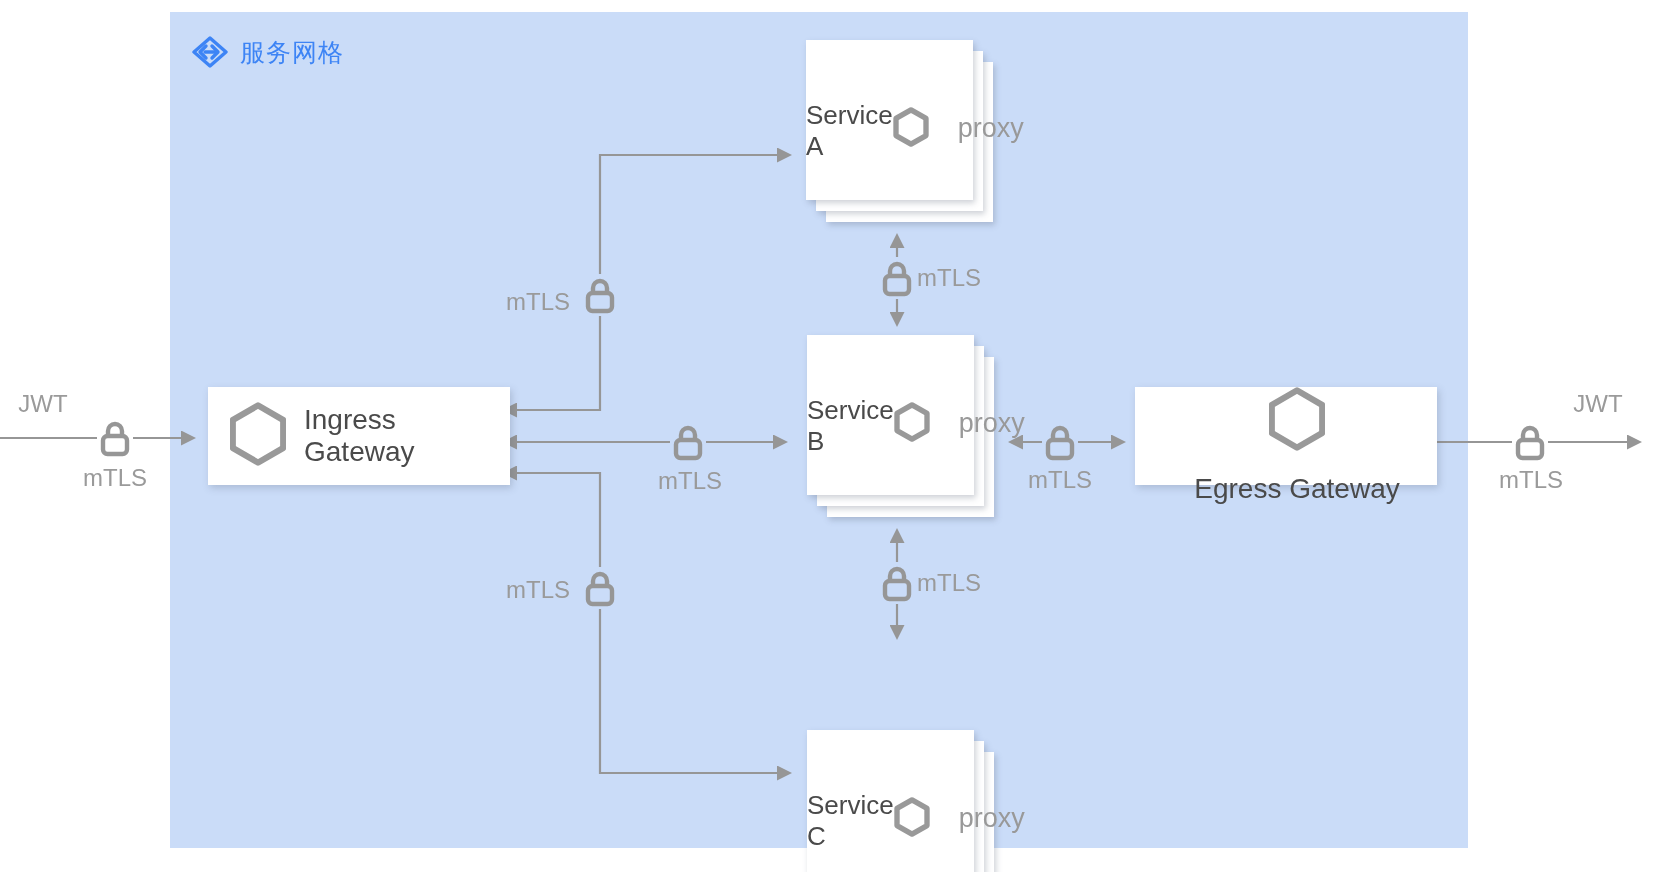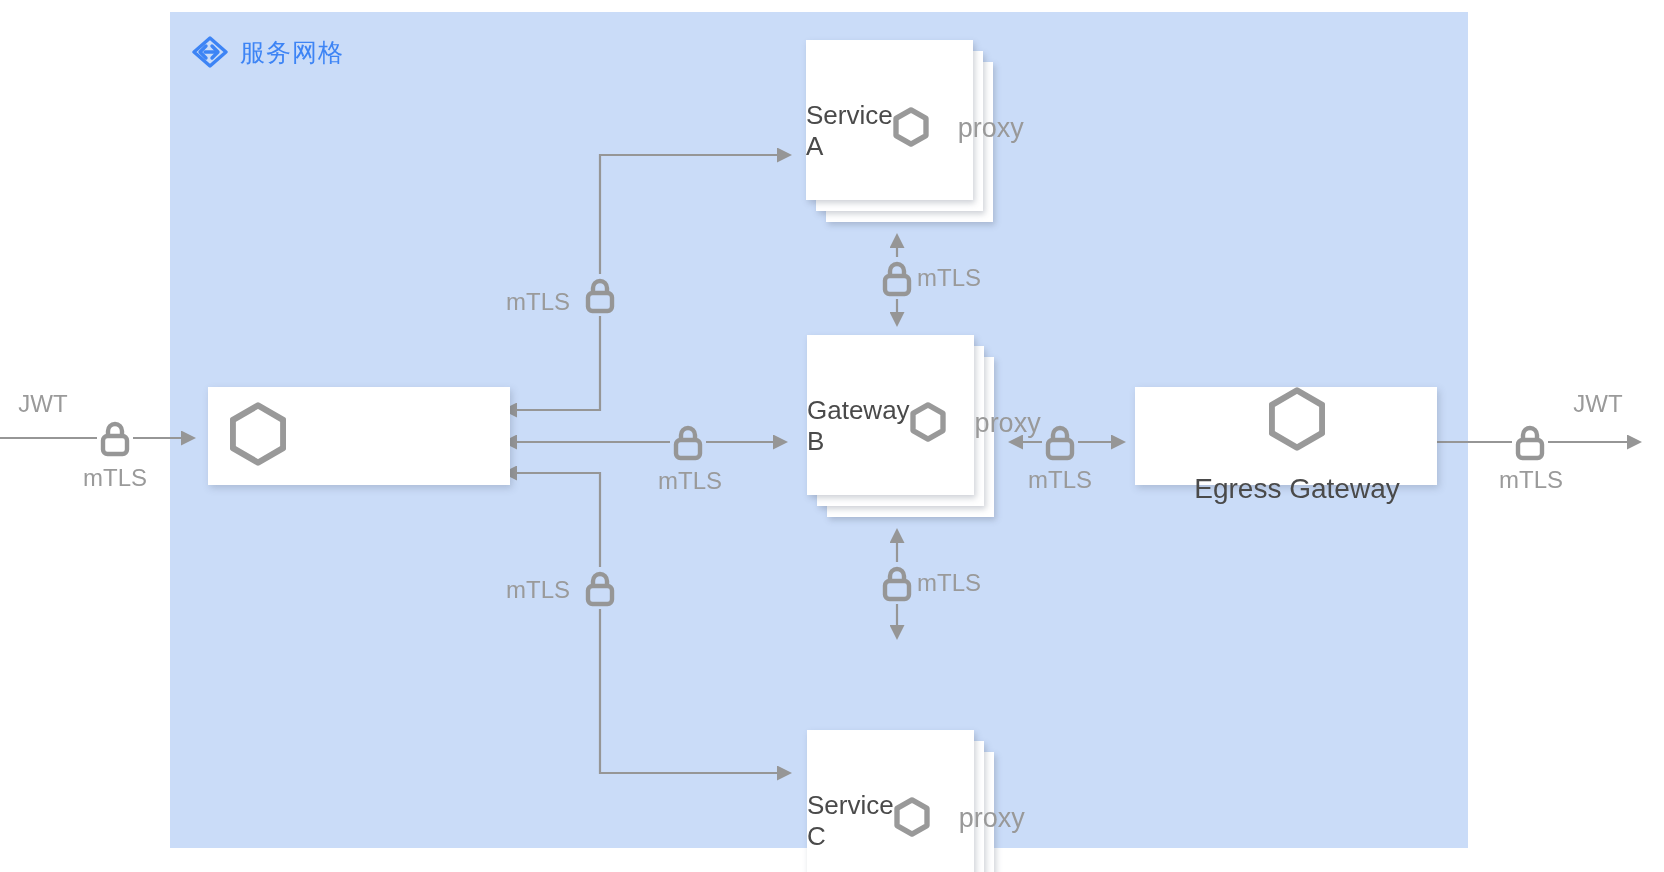--- a/index.html
+++ b/index.html
@@ -106,20 +106,21 @@
       <path d="M1437,442 H1638" marker-end="url(#ah)"></path>
     </g>
   </svg>
 
   <div class="gateway gw-ingress">
     <span>
       <svg width="56" height="64" viewBox="0 0 100 112">
         <path d="M50,5 L95,31 L95,81 L50,107 L5,81 L5,31 Z" fill="none" stroke="#999" stroke-width="11" stroke-linejoin="round"></path>
       </svg>
     </span>
+    <span class="gw-label">Ingress Gateway</span>
   </div>
 
   <div class="gateway gw-egress">
     <span>
       <svg width="56" height="64" viewBox="0 0 100 112">
         <path d="M50,5 L95,31 L95,81 L50,107 L5,81 L5,31 Z" fill="none" stroke="#999" stroke-width="11" stroke-linejoin="round"></path>
       </svg>
     </span>
     <span class="gw-label">Egress Gateway</span>
   </div>
@@ -138,21 +139,21 @@
         </span>
         <span class="proxy-label">proxy</span>
       </div>
     </div>
   </div>
 
   <div class="svc svc-b">
     <div class="layer l3"></div>
     <div class="layer l2"></div>
     <div class="layer face">
-      <div class="svc-title">Gateway B</div>
+      <div class="svc-title">Service B</div>
       <div class="svc-divider"></div>
       <div class="proxy-row">
         <span>
           <svg width="36" height="40" viewBox="0 0 100 112">
             <path d="M50,8 L92,32 L92,80 L50,104 L8,80 L8,32 Z" fill="none" stroke="#999" stroke-width="15" stroke-linejoin="round"></path>
           </svg>
         </span>
         <span class="proxy-label">proxy</span>
       </div>
     </div>

